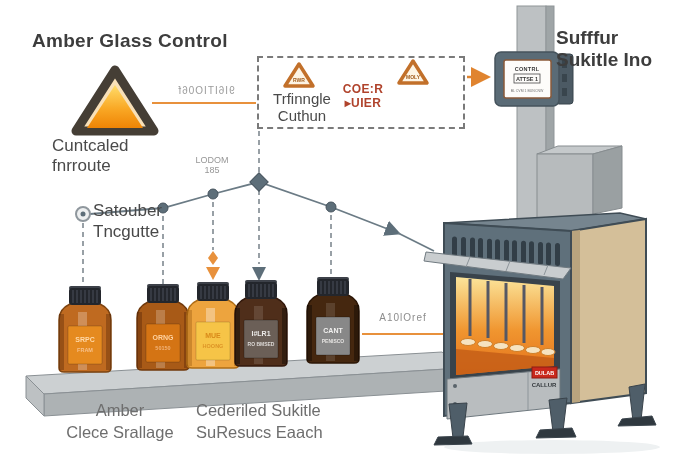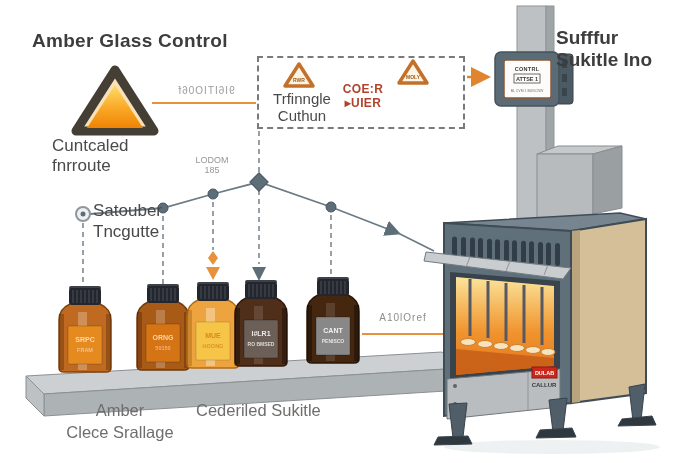--- a/index.html
+++ b/index.html
@@ -302,15 +302,16 @@
 </div>
 
 <div class="ref-lbl">A10lOref</div>
 
 <div class="cap-left">
   <div>Amber</div>
   <div>Clece Srallage</div>
 </div>
 <div class="cap-right">
   <div>Cederiled Sukitle</div>
+  <div>SuResucs Eaach</div>
 </div>
 
 </div>
 
 </body></html>

